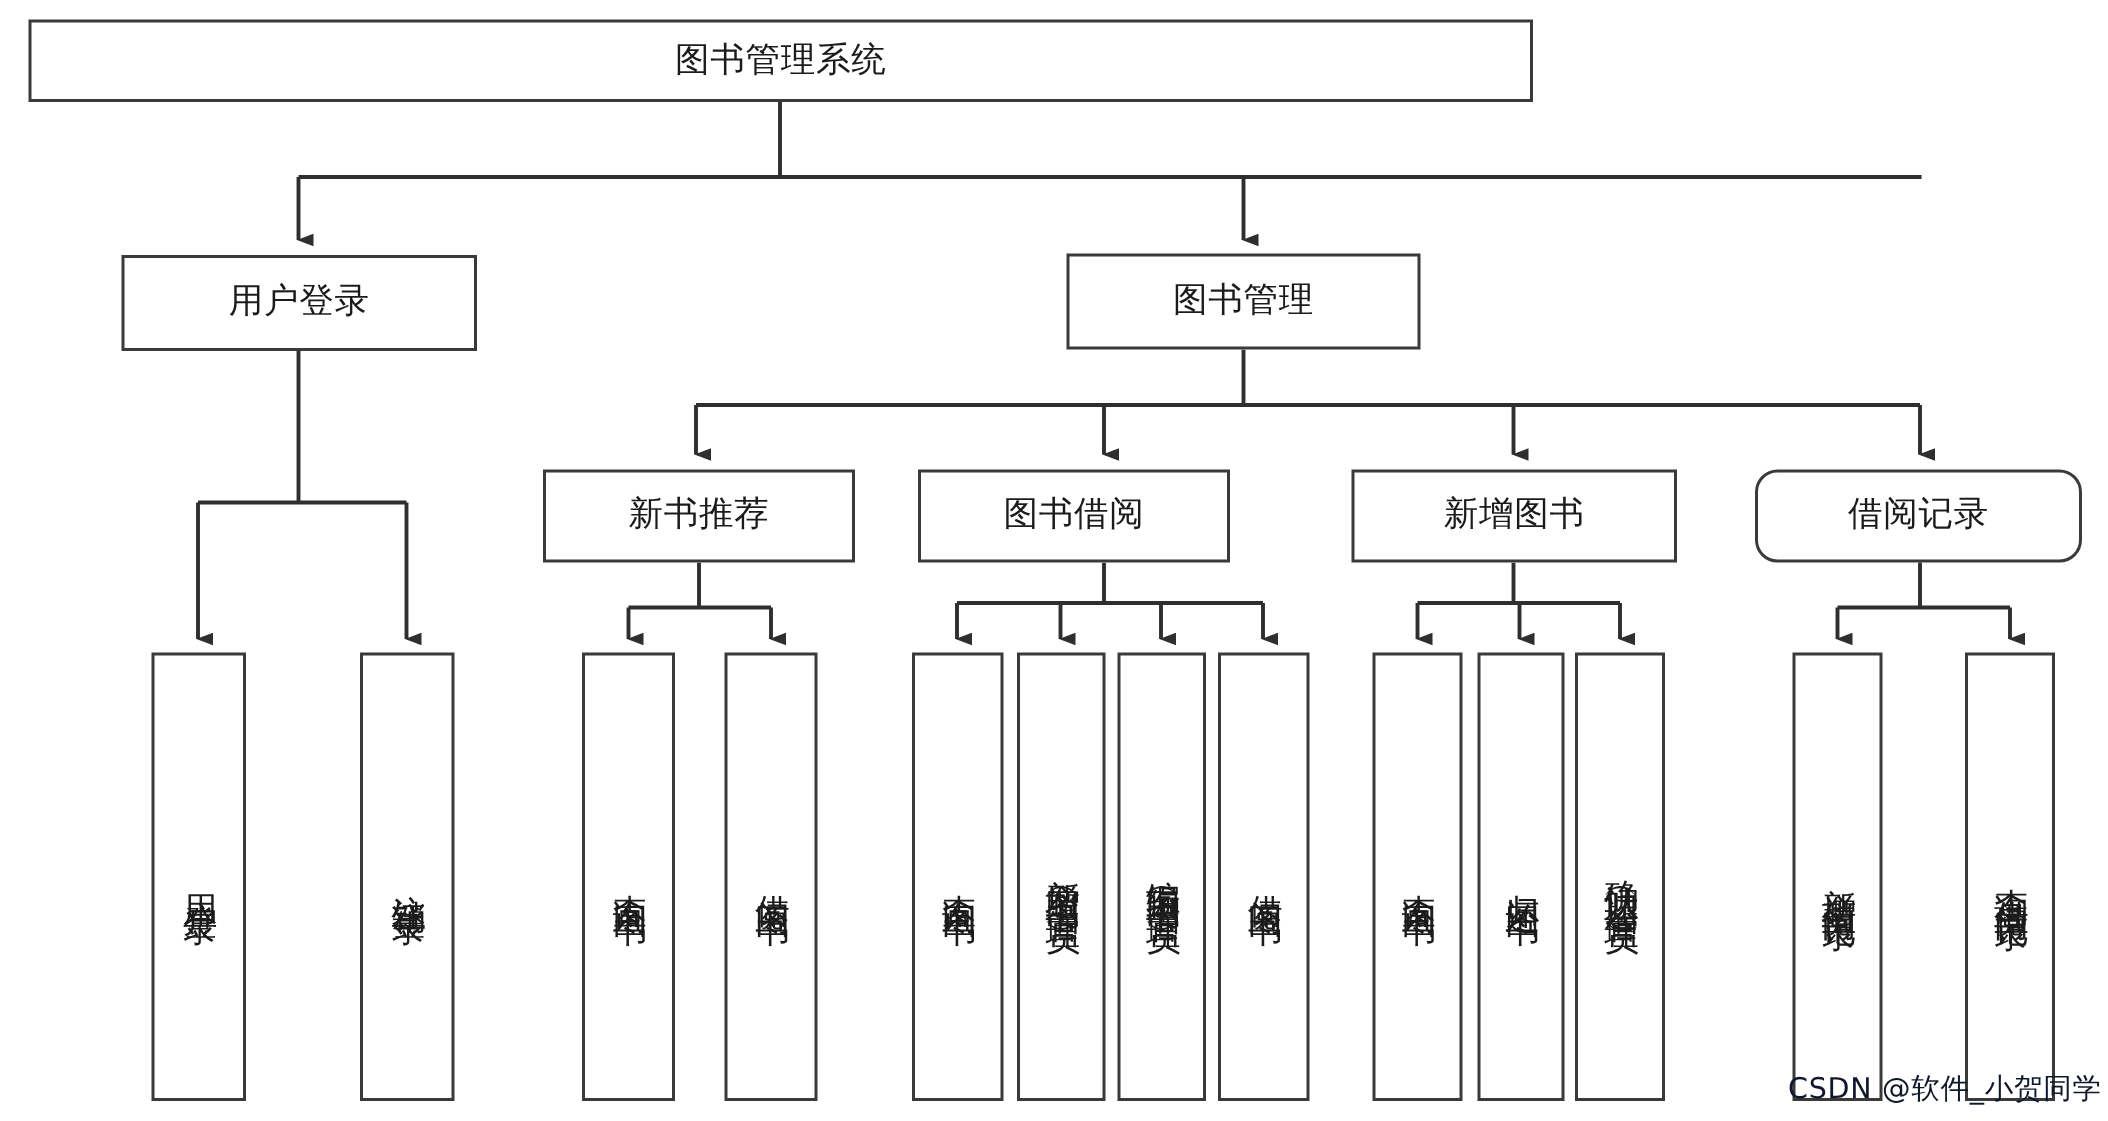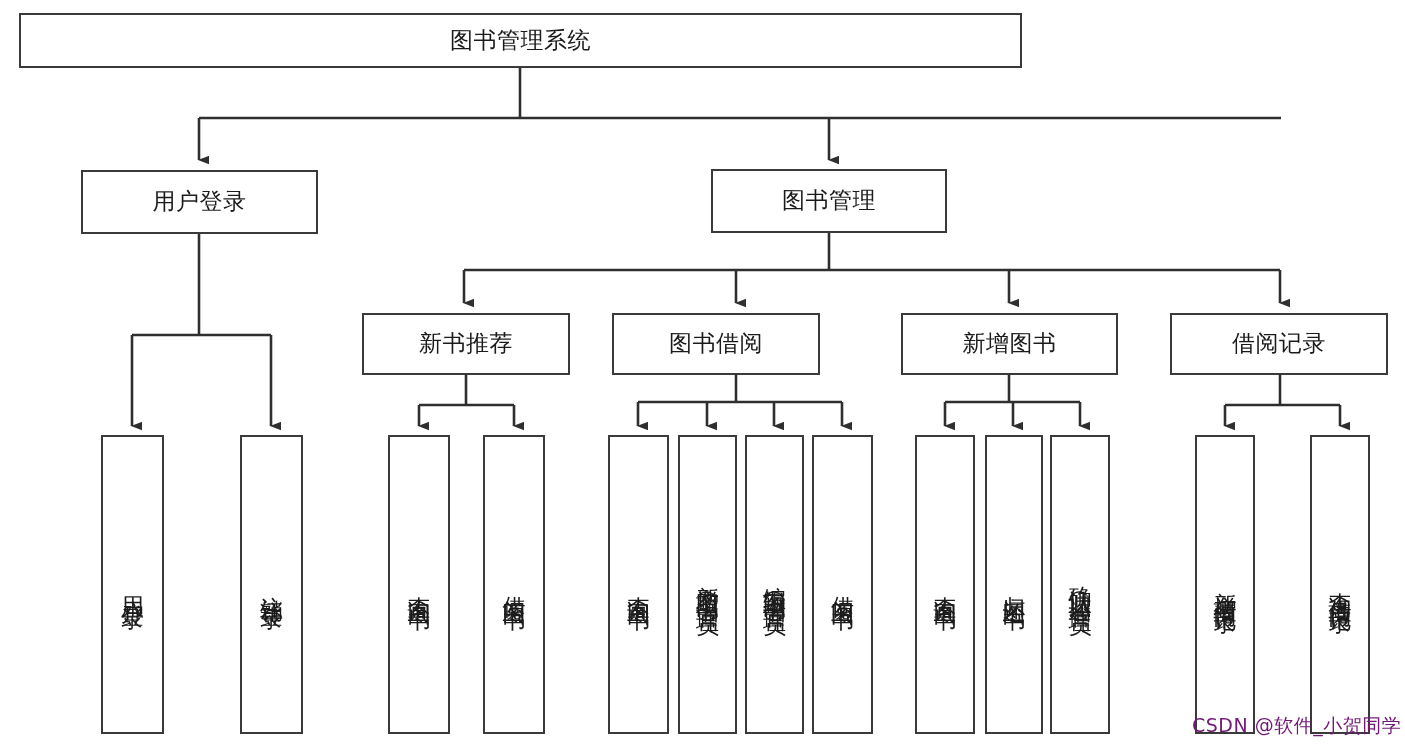--- a/index.html
+++ b/index.html
@@ -47,21 +47,21 @@
   }
   .node.v .label{
     writing-mode:vertical-rl;
     text-orientation:upright;
     font-size:23px;
     letter-spacing:4px;
     line-height:1;
   }
   .watermark{
     position:absolute;
-    color:#701a75;
+    color:#0f172a;
     font-size:19px;
     white-space:nowrap;
     letter-spacing:0.5px;
   }
 </style>
 </head>
 <body>
 
 <div id="diagram">
 
@@ -132,21 +132,21 @@
   </div>
 
   <div class="node h" style="left:612px;top:313px;width:208px;height:62px;">
     <span class="label">图书借阅</span>
   </div>
 
   <div class="node h" style="left:901px;top:313px;width:217px;height:62px;">
     <span class="label">新增图书</span>
   </div>
 
-  <div class="node h" style="left:1170px;top:313px;width:218px;height:62px;">
+  <div class="node h" style="left:1170px;top:313px;width:218px;height:62px;border-radius:15px;">
     <span class="label">借阅记录</span>
   </div>
 
   <div class="node v" style="left:101px;top:435px;width:63px;height:299px;">
     <span class="label">用户登录</span>
   </div>
 
   <div class="node v" style="left:240px;top:435px;width:63px;height:299px;">
     <span class="label">注销登录</span>
   </div>

